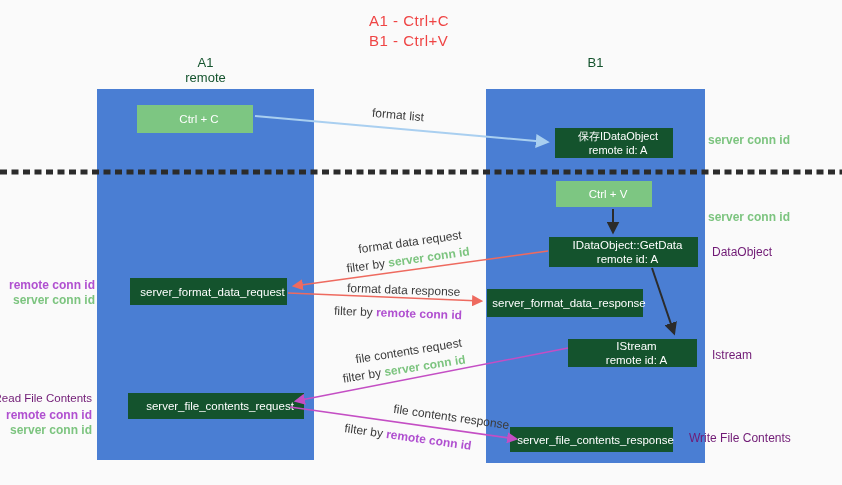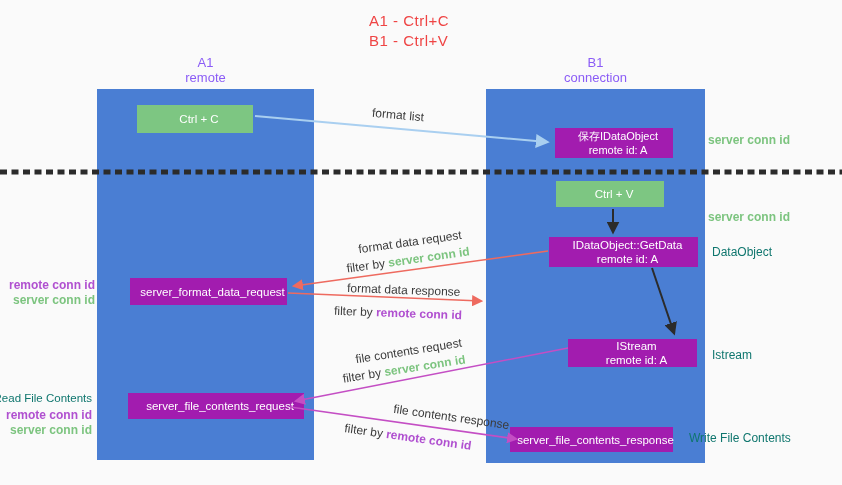--- a/index.html
+++ b/index.html
@@ -12,89 +12,91 @@
   .title {
     position:absolute; left:369px; top:11px;
     font-size:15px; line-height:20px; color:#ef4444; letter-spacing:0.5px;
   }
   .lane {
     position:absolute; background:#4a7ed3;
   }
   .lane-a { left:97px;  top:89px; width:217px; height:371px; }
   .lane-b { left:486px; top:89px; width:219px; height:374px; }
   .lane-header {
-    position:absolute; text-align:center; font-size:13px; line-height:15px; color:#8b5cf6;
+    position:absolute; text-align:center; font-size:13px; line-height:15px; color:#14532d;
   }
   .lane-header-a { left:97px;  top:55px; width:217px; }
   .lane-header-b { left:486px; top:55px; width:219px; }
   .box {
     position:absolute; display:flex; flex-direction:column;
     align-items:center; justify-content:center;
     color:#ffffff; font-size:11.5px; line-height:14px; text-align:center;
     white-space:nowrap;
     padding-left:8px;
   }
   .box-green  { background:#7dc682; }
-  .box-orange { background:#a21caf; }
+  .box-orange { background:#14532d; }
   svg.arrows { position:absolute; left:0; top:0; pointer-events:none; }
   .alabel {
     position:absolute; font-size:12px; color:#3c3c3c; white-space:nowrap;
     transform-origin:center center;
   }
   .k-green  { color:#7cc47f; font-weight:bold; }
   .k-purple { color:#b050d0; font-weight:bold; }
   .side { position:absolute; font-size:12px; white-space:nowrap; }
   .side-right-green { color:#7cc47f; font-weight:bold; }
-  .side-black { color:#0f766e; }
+  .side-black { color:#701a75; }
   .left-stack { text-align:right; line-height:15px; font-weight:bold; font-size:12px; }
 </style>
 </head>
 <body>
 
 <div id="canvas">
 
   <div class="title">
     <div>A1 - Ctrl+C</div>
     <div>B1 - Ctrl+V</div>
   </div>
 
   <div class="lane-header lane-header-a">
     <div>A1</div>
     <div>remote</div>
   </div>
   <div class="lane-header lane-header-b">
     <div>B1</div>
-    <div>connection</div>
   </div>
 
   <div class="lane lane-a"></div>
   <div class="lane lane-b"></div>
 
   <div class="box box-green" style="left:137px;top:105px;width:116px;height:28px;">
     <span>Ctrl + C</span>
   </div>
 
   <div class="box box-orange" style="left:555px;top:128px;width:118px;height:30px;font-size:11px;">
     <span>保存IDataObject</span>
     <span>remote id: A</span>
   </div>
 
-  <div class="box box-green" style="left:556px;top:181px;width:108px;height:26px;">
+  <div class="box box-green" style="left:556px;top:181px;width:96px;height:26px;">
     <span>Ctrl + V</span>
   </div>
 
   <div class="box box-orange" style="left:549px;top:237px;width:149px;height:30px;">
     <span>IDataObject::GetData</span>
     <span>remote id: A</span>
   </div>
 
   <div class="box box-orange" style="left:130px;top:278px;width:157px;height:27px;">
     <span>server_format_data_request</span>
   </div>
 
+  <div class="box box-orange" style="left:487px;top:289px;width:156px;height:28px;">
+    <span>server_format_data_response</span>
+  </div>
 
   <div class="box box-orange" style="left:568px;top:339px;width:129px;height:28px;">
     <span>IStream</span>
     <span>remote id: A</span>
   </div>
 
   <div class="box box-orange" style="left:128px;top:393px;width:176px;height:26px;">
     <span>server_file_contents_request</span>
   </div>
 

